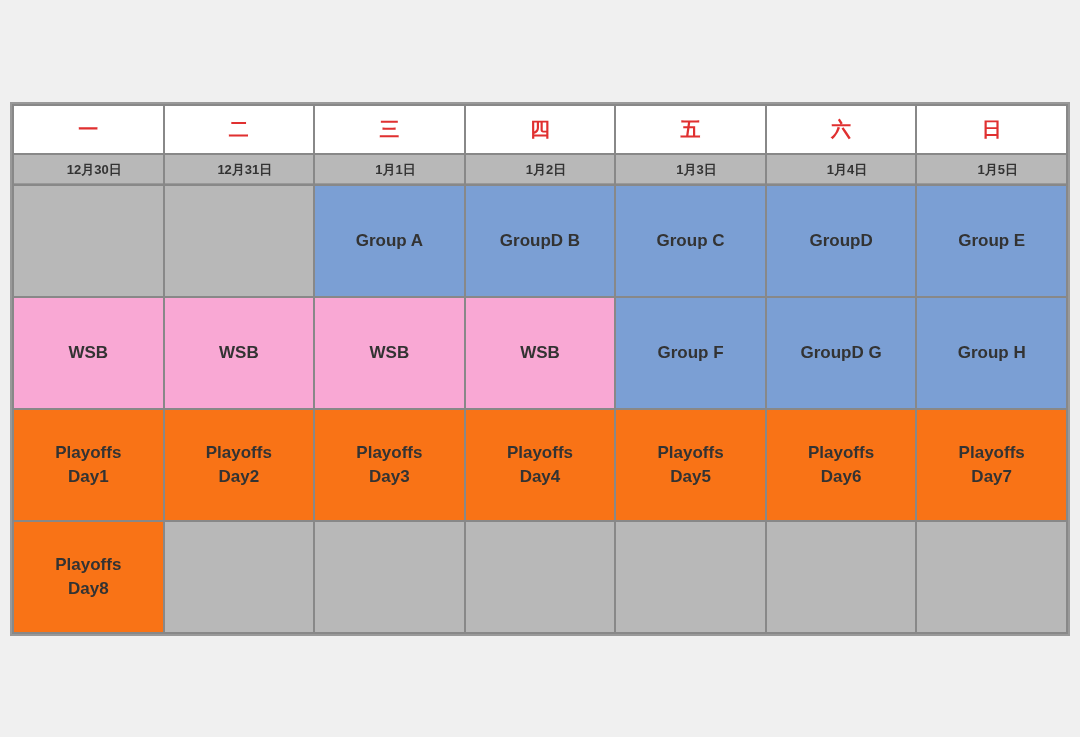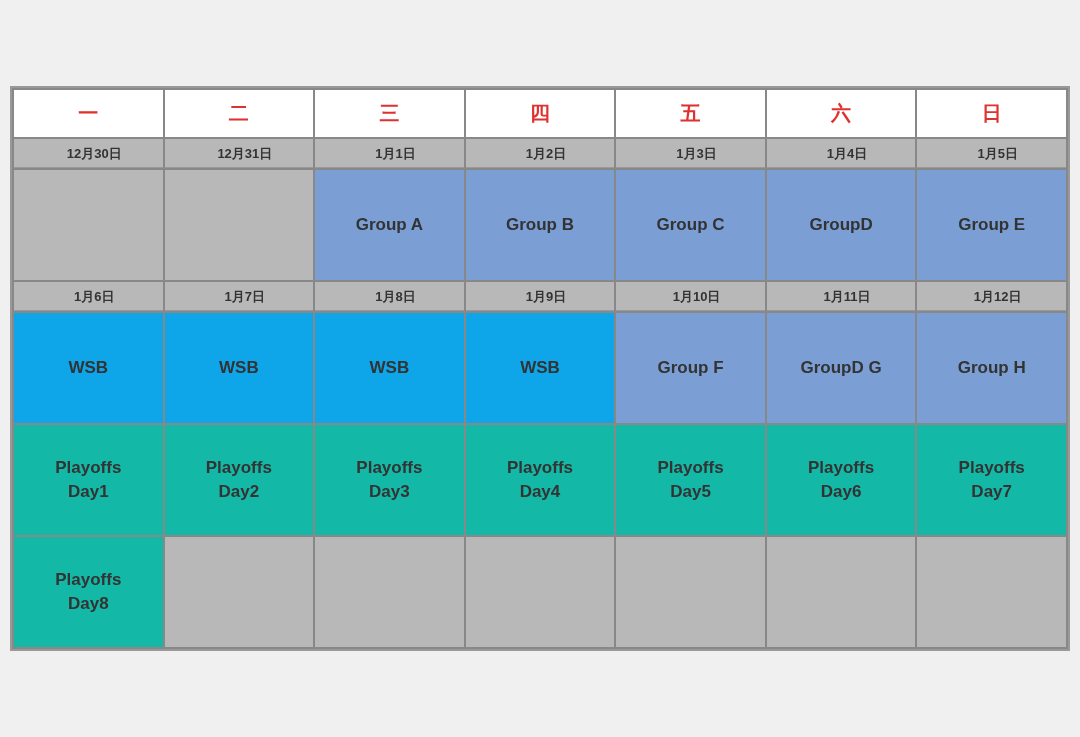--- a/index.html
+++ b/index.html
@@ -70,25 +70,25 @@
 
     .bg-gray {
       background-color: #b8b8b8;
     }
 
     .bg-blue {
       background-color: #7b9fd4;
     }
 
     .bg-green {
-      background-color: #0ea5e9;
+      background-color: #f9a8d4;
     }
 
     .bg-yellow {
-      background-color: #14b8a6;
+      background-color: #f97316;
     }
   </style>
 </head>
 <body>
 
 <div class="calendar-wrapper">
   <table>
     <thead>
       <tr id="header-row">
       <th>一</th>
@@ -128,53 +128,30 @@
           <td>
             <div class="cell-content bg-gray"></div>
           </td>
           <td>
             <div class="cell-content bg-gray"></div>
           </td>
           <td>
             <div class="cell-content bg-blue">Group A</div>
           </td>
           <td>
-            <div class="cell-content bg-blue">Group B</div>
+            <div class="cell-content bg-blue">GroupD B</div>
           </td>
           <td>
             <div class="cell-content bg-blue">Group C</div>
           </td>
           <td>
             <div class="cell-content bg-blue">GroupD</div>
           </td>
           <td>
             <div class="cell-content bg-blue">Group E</div>
-          </td>
-        </tr>
-        <tr>
-          <td>
-            <div class="date-label">1月6日</div>
-          </td>
-          <td>
-            <div class="date-label">1月7日</div>
-          </td>
-          <td>
-            <div class="date-label">1月8日</div>
-          </td>
-          <td>
-            <div class="date-label">1月9日</div>
-          </td>
-          <td>
-            <div class="date-label">1月10日</div>
-          </td>
-          <td>
-            <div class="date-label">1月11日</div>
-          </td>
-          <td>
-            <div class="date-label">1月12日</div>
           </td>
         </tr>
         <tr>
           <td>
             <div class="cell-content bg-green">WSB</div>
           </td>
           <td>
             <div class="cell-content bg-green">WSB</div>
           </td>
           <td>

